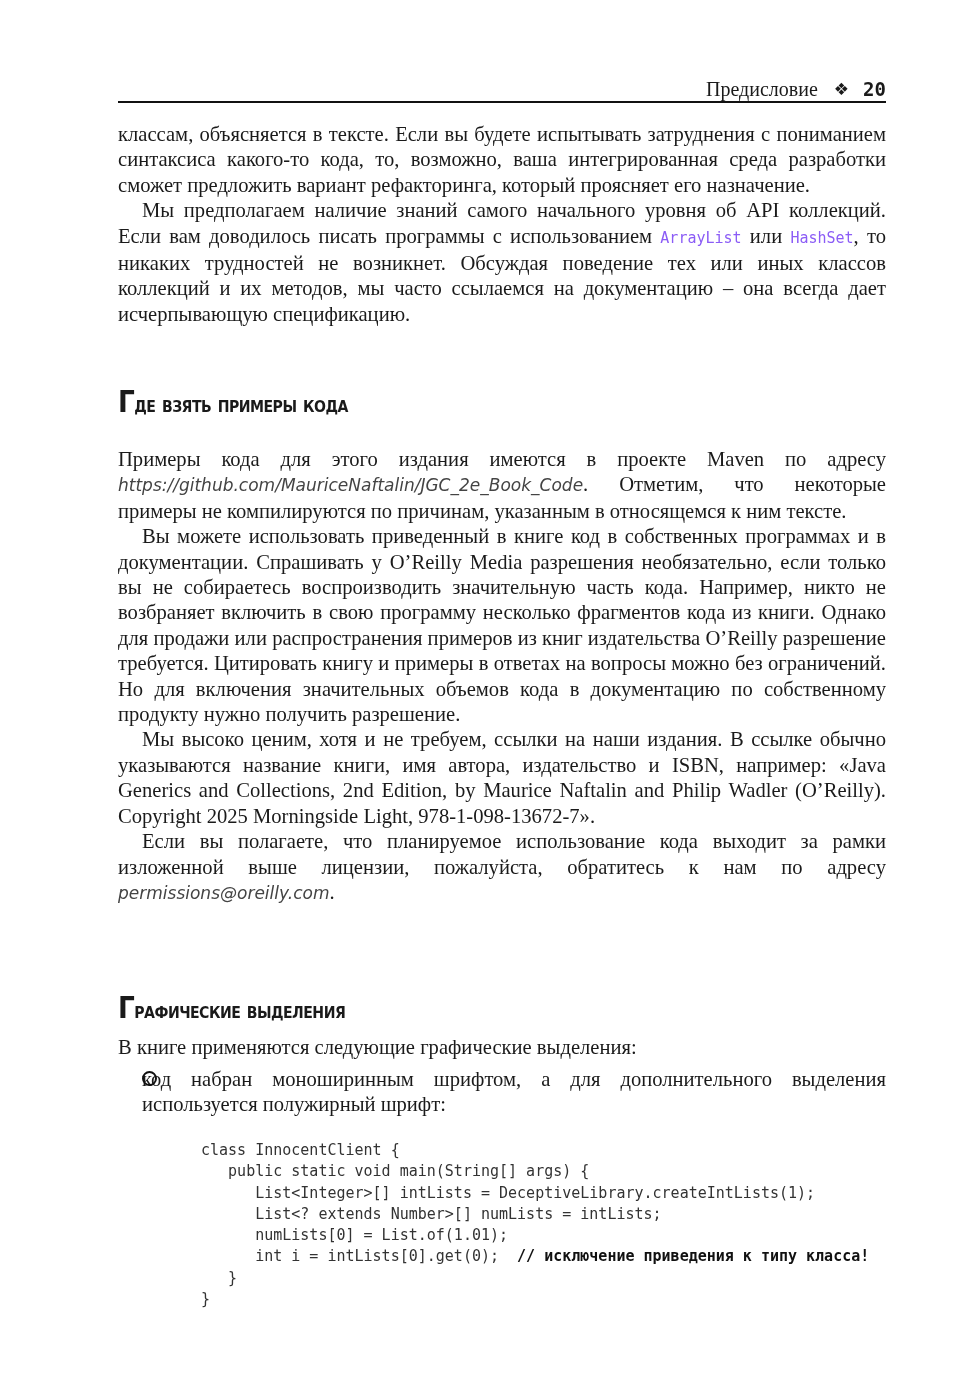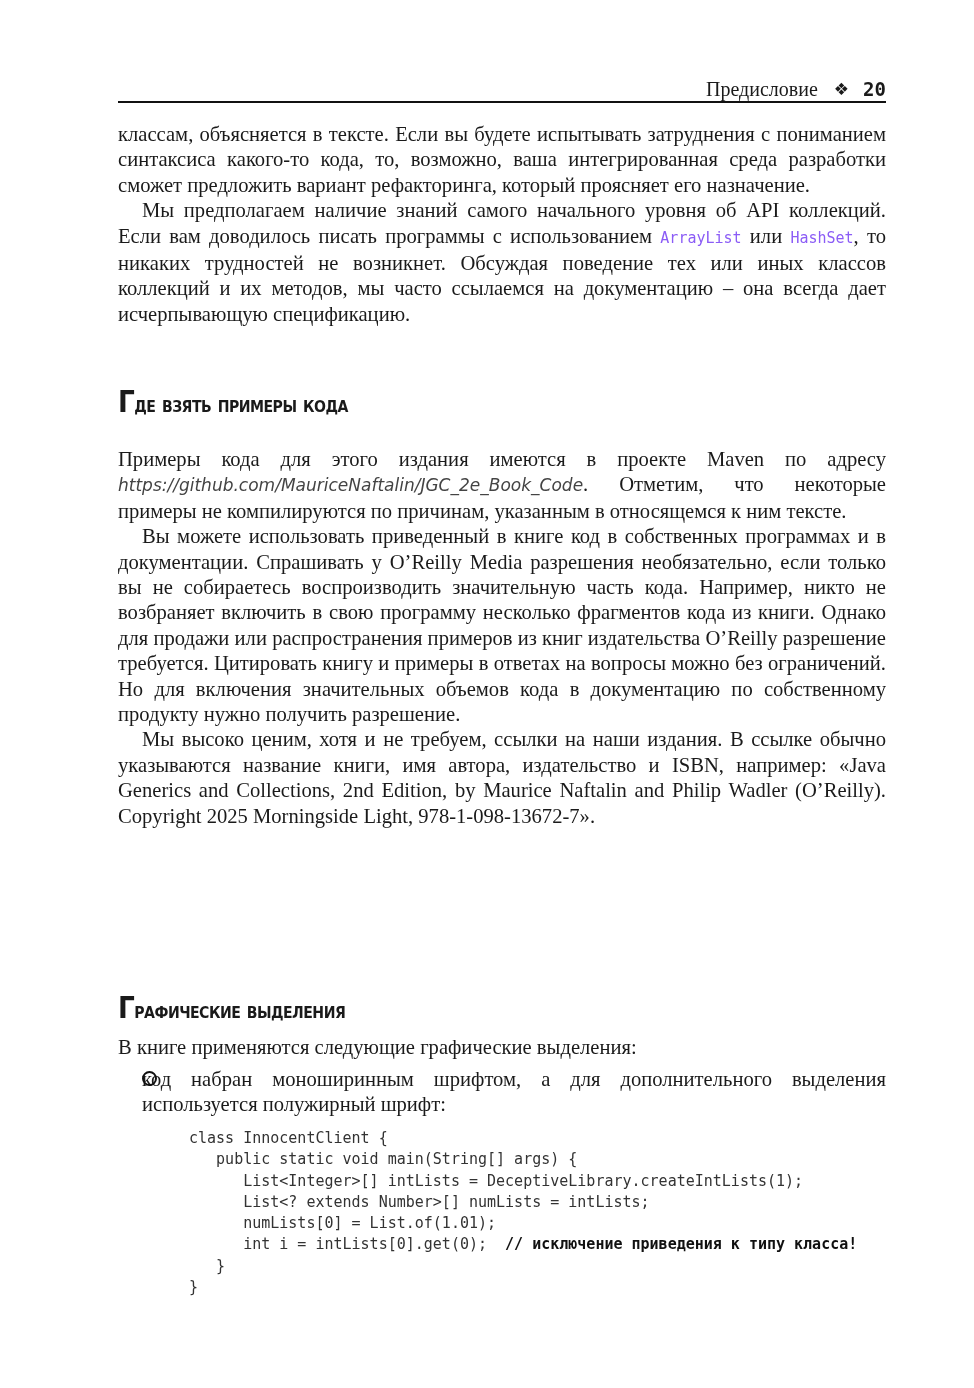--- a/index.html
+++ b/index.html
@@ -17,21 +17,21 @@
   .link { font-style: italic; color: #444; font-family: "DejaVu Sans", sans-serif; font-size: 17px; }
   .email-i { font-style: italic; }
   .h2 { position: absolute; left: 118px; font-family: "DejaVu Sans", sans-serif; font-weight: bold;
         font-size: 23px; letter-spacing: -0.6px; font-variant: small-caps; transform: scaleX(0.88); transform-origin: left; }
   .h2 .cap { font-size: 30px; }
   .bullet { position: absolute; left: 142px; width: 744px; font-family: "Liberation Serif", serif; font-size: 20.6px;
             line-height: 25.4px; text-align: justify; }
   .bullet .bmark { position: absolute; left: 0; top: 4px; width: 11px; height: 11px; border: 2.5px solid #111; border-radius: 50%; }
   .bullet .btext { }
   .code { position: absolute; left: 189px; top: 1128px; font-family: "DejaVu Sans Mono", monospace; font-size: 15px;
-          line-height: 21.3px; color: #333; white-space: pre; margin: 0; }
+          line-height: 21.3px; color: #333; white-space: pre; margin: 12px; }
   .code .b { font-weight: bold; color: #111; }
 </style>
 </head>
 <body>
 
 <div class="header">
   <span>Предисловие</span><span class="hsep">❖</span><span class="pnum">20</span>
 </div>
 <div class="rule"></div>
 
@@ -39,20 +39,21 @@
   <p>классам, объясняется в тексте. Если вы будете испытывать затруднения с пониманием синтаксиса какого-то кода, то, возможно, ваша интегрированная среда разработки сможет предложить вариант рефакторинга, который проясняет его назначение.</p>
   <p class="ind"><span>Мы предполагаем наличие знаний самого начального уровня об API коллекций. Если вам доводилось писать программы с использованием </span><span class="mono">ArrayList</span><span> или </span><span class="mono">HashSet</span><span>, то никаких трудностей не возникнет. Обсуждая поведение тех или иных классов коллекций и их методов, мы часто ссылаемся на документацию – она всегда дает исчерпывающую спецификацию.</span></p>
 </div>
 
 <div class="h2" style="top:384px;"><span class="cap">Г</span><span>де взять примеры кода</span></div>
 
 <div class="body-text" style="top:427px;margin-top:20px;">
   <p><span>Примеры кода для этого издания имеются в проекте Maven по адресу </span><span class="link">https://github.com/MauriceNaftalin/JGC_2e_Book_Code</span><span>. Отметим, что некоторые примеры не компилируются по причинам, указанным в относящемся к ним тексте.</span></p>
   <p class="ind">Вы можете использовать приведенный в книге код в собственных программах и в документации. Спрашивать у O’Reilly Media разрешения необязательно, если только вы не собираетесь воспроизводить значительную часть кода. Например, никто не возбраняет включить в свою программу несколько фрагментов кода из книги. Однако для продажи или распространения примеров из книг издательства O’Reilly разрешение требуется. Цитировать книгу и примеры в ответах на вопросы можно без ограничений. Но для включения значительных объемов кода в документацию по собственному продукту нужно получить разрешение.</p>
   <p class="ind">Мы высоко ценим, хотя и не требуем, ссылки на наши издания. В ссылке обычно указываются название книги, имя автора, издательство и ISBN, например: «Java Generics and Collections, 2nd Edition, by Maurice Naftalin and Philip Wadler (O’Reilly). Copyright 2025 Morningside Light, 978-1-098-13672-7».</p>
+  <p class="ind"><span>Если вы полагаете, что планируемое использование кода выходит за рамки изложенной выше лицензии, пожалуйста, обратитесь к нам по адресу </span><span class="link">permissions@oreilly.com</span><span>.</span></p>
 </div>
 
 <div class="h2" style="top:990px;"><span class="cap">Г</span><span>рафические выделения</span></div>
 
 <div class="body-text" style="top:1035px;">
   <p>В книге применяются следующие графические выделения:</p>
 </div>
 
 <div class="bullet" style="top:1067px;">
   <span class="bmark"></span>

